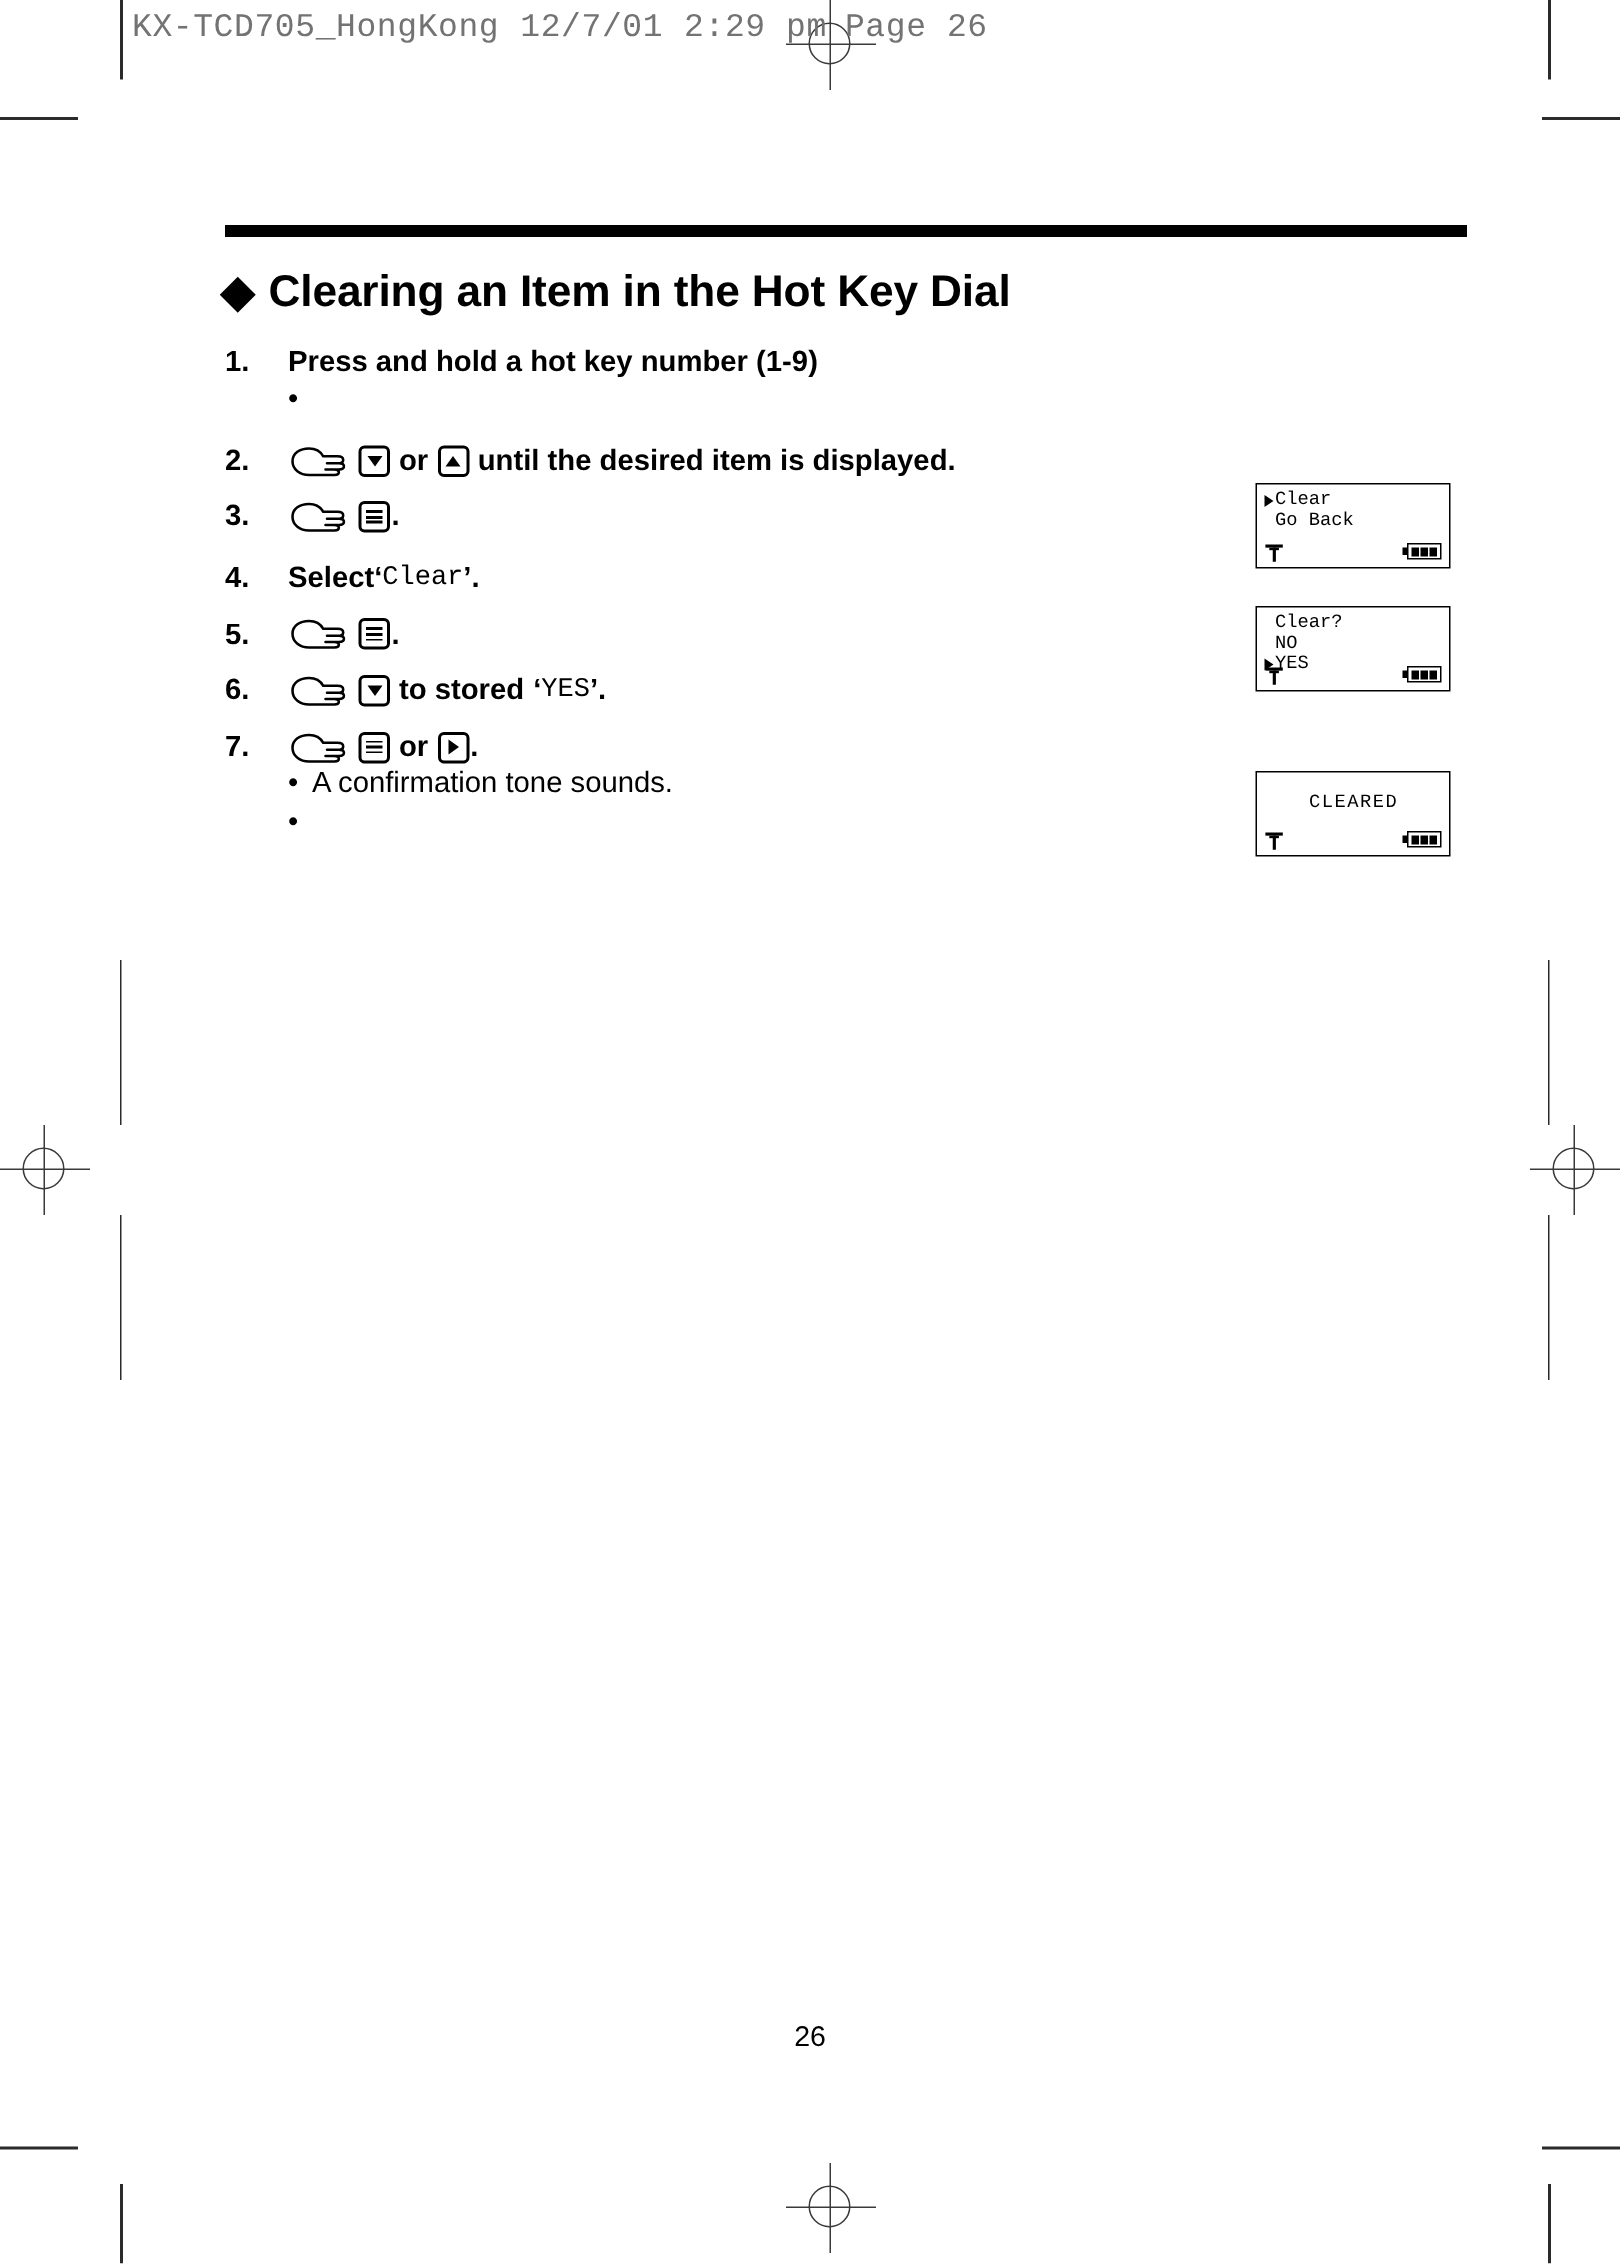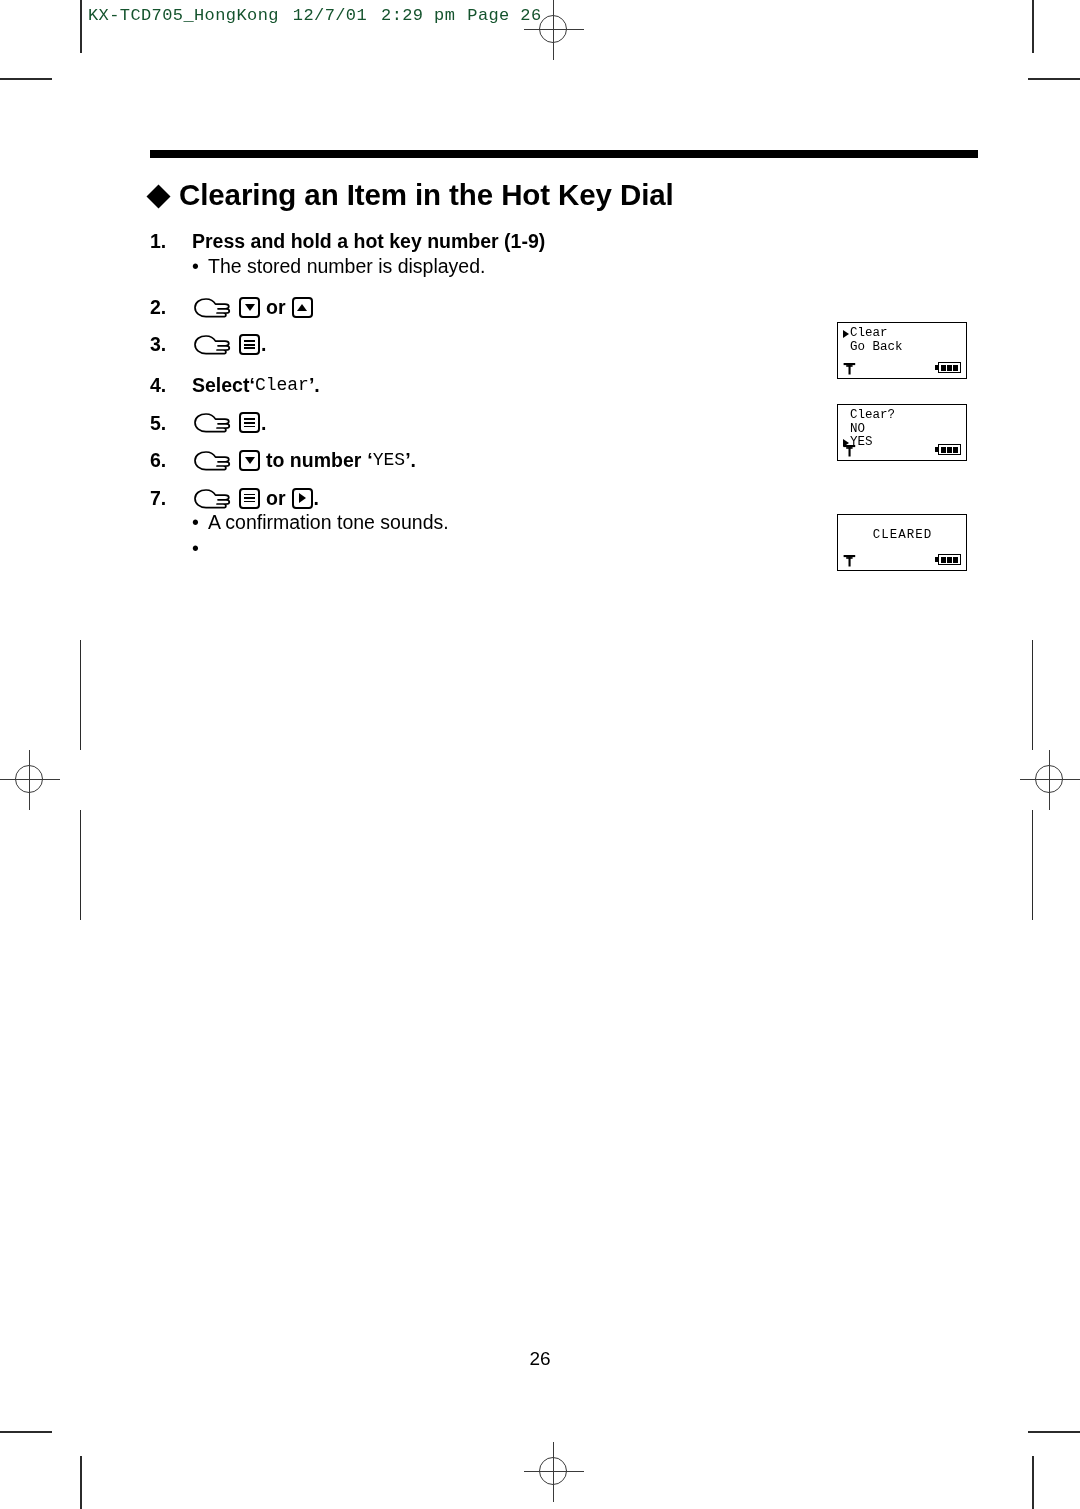--- a/index.html
+++ b/index.html
@@ -46,24 +46,24 @@
     height: 1.3px; width: 60px;
     background: #3a3a3a;
   }
 
   
   .pre-header {
     position: absolute;
     left: 88px;
     top: 6px;
     font-family: "Liberation Mono", monospace;
-    font-size: 17px;
+    font-size: 22px;
     letter-spacing: 0.4px;
     white-space: nowrap;
-    color: #14532d;
+    color: #737373;
   }
   .pre-header .sp  { display: inline-block; width: 14px; }
   .pre-header .sp2 { display: inline-block; width: 12px; }
 
   
   .content {
     position: absolute;
     left: 150px;
     top: 150px;
     width: 830px;
@@ -341,41 +341,41 @@
 
   <div class="steps">
 
     <div class="step">
       <div class="step-num">1.</div>
       <div class="step-body">Press and hold a hot key number (1-9)</div>
     </div>
     <div class="bullets">
       <div class="bullet-line">
         <span class="bul">•</span>
-        <span class="bul-text">The stored number is displayed.</span>
       </div>
     </div>
 
     <div class="gap-m"></div>
 
     <div class="step">
       <div class="step-num">2.</div>
       <div class="step-body">
         <span class="hand">
           <svg viewBox="0 0 40 21" width="40" height="21">
             <path d="M3 10.5 C3 5 8 2 14 2 C19 2 22 4.5 23.5 7.2 L33 7.2 C35.6 7.2 36.8 8.3 36.8 9.6 C36.8 10.9 35.6 11.8 33.4 11.8 L26 11.8 L34 11.8 C36.2 11.8 37.3 12.7 37.3 13.9 C37.3 15.1 36.2 16 34 16 L25 16 L31 16 C32.9 16 33.9 16.8 33.9 17.9 C33.9 19 32.9 19.7 31 19.7 L14 19.7 C8 19.7 3 16 3 10.5 Z" fill="#ffffff" stroke="#000000" stroke-width="1.7" stroke-linejoin="round"></path>
           </svg>
         </span>
         <span class="keybtn">
             <span class="tri-down"></span>
           </span>
         <span class="word">or</span>
         <span class="keybtn">
             <span class="tri-up"></span>
           </span>
+        <span class="word">until the desired item is displayed.</span>
       </div>
     </div>
 
     <div class="gap-s"></div>
 
     <div class="step">
       <div class="step-num">3.</div>
       <div class="step-body">
         <span class="hand">
           <svg viewBox="0 0 40 21" width="40" height="21">
@@ -432,21 +432,21 @@
       <div class="step-num">6.</div>
       <div class="step-body">
         <span class="hand">
           <svg viewBox="0 0 40 21" width="40" height="21">
             <path d="M3 10.5 C3 5 8 2 14 2 C19 2 22 4.5 23.5 7.2 L33 7.2 C35.6 7.2 36.8 8.3 36.8 9.6 C36.8 10.9 35.6 11.8 33.4 11.8 L26 11.8 L34 11.8 C36.2 11.8 37.3 12.7 37.3 13.9 C37.3 15.1 36.2 16 34 16 L25 16 L31 16 C32.9 16 33.9 16.8 33.9 17.9 C33.9 19 32.9 19.7 31 19.7 L14 19.7 C8 19.7 3 16 3 10.5 Z" fill="#ffffff" stroke="#000000" stroke-width="1.7" stroke-linejoin="round"></path>
           </svg>
         </span>
         <span class="keybtn">
             <span class="tri-down"></span>
           </span>
-        <span class="word">to number</span>
+        <span class="word">to stored</span>
           <span class="q">‘</span>
           <span class="mono">YES</span>
           <span class="q">’.</span>
       </div>
     </div>
 
     <div class="gap-s"></div>
 
     <div class="step">
       <div class="step-num">7.</div>

